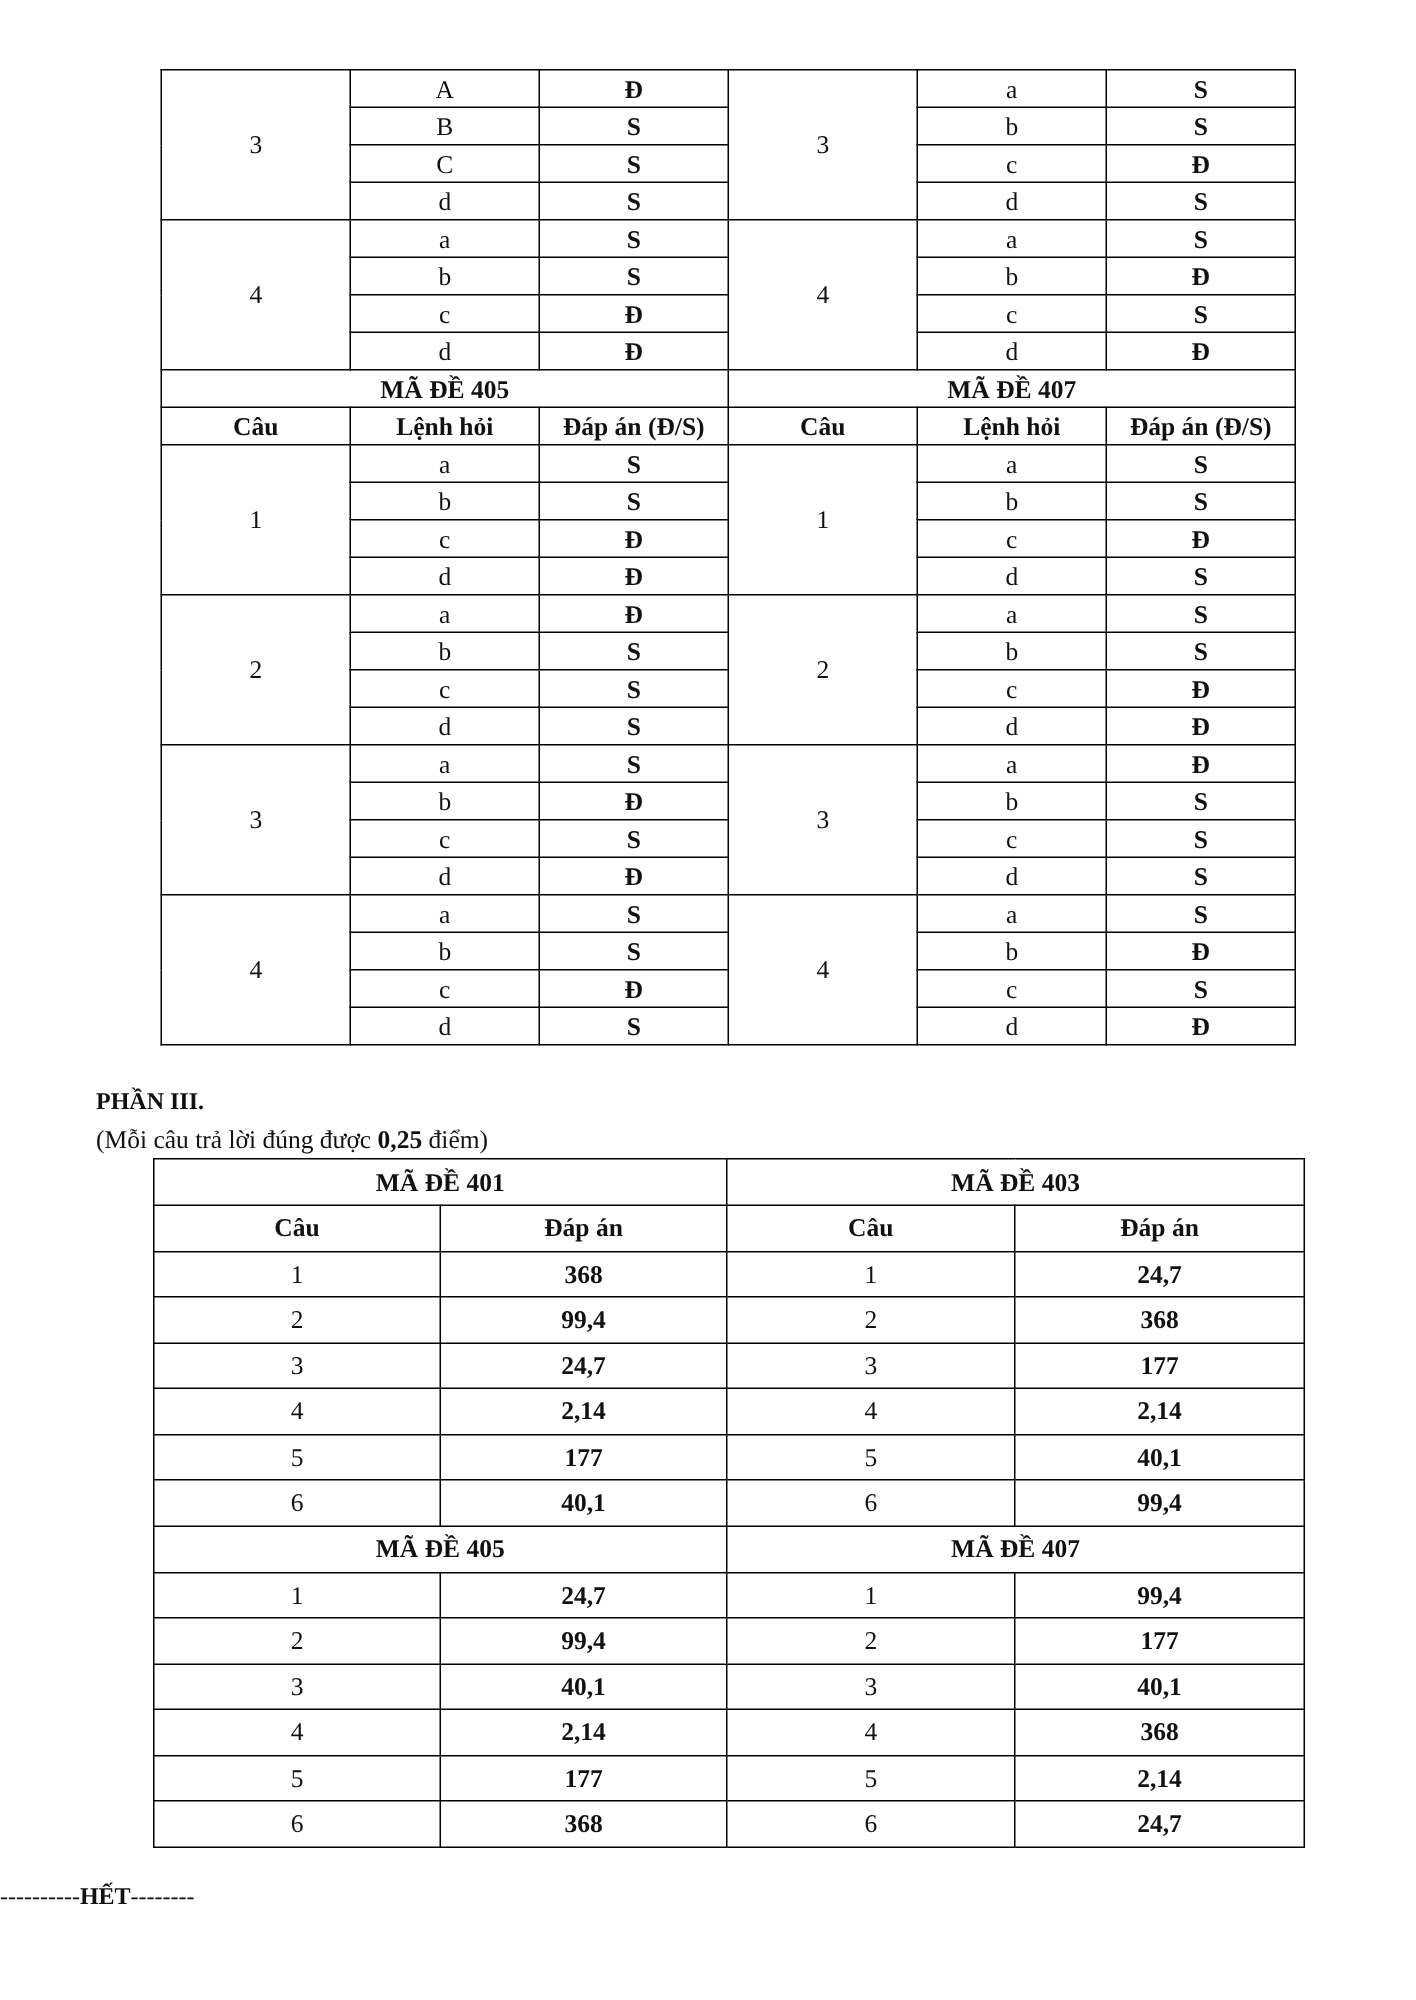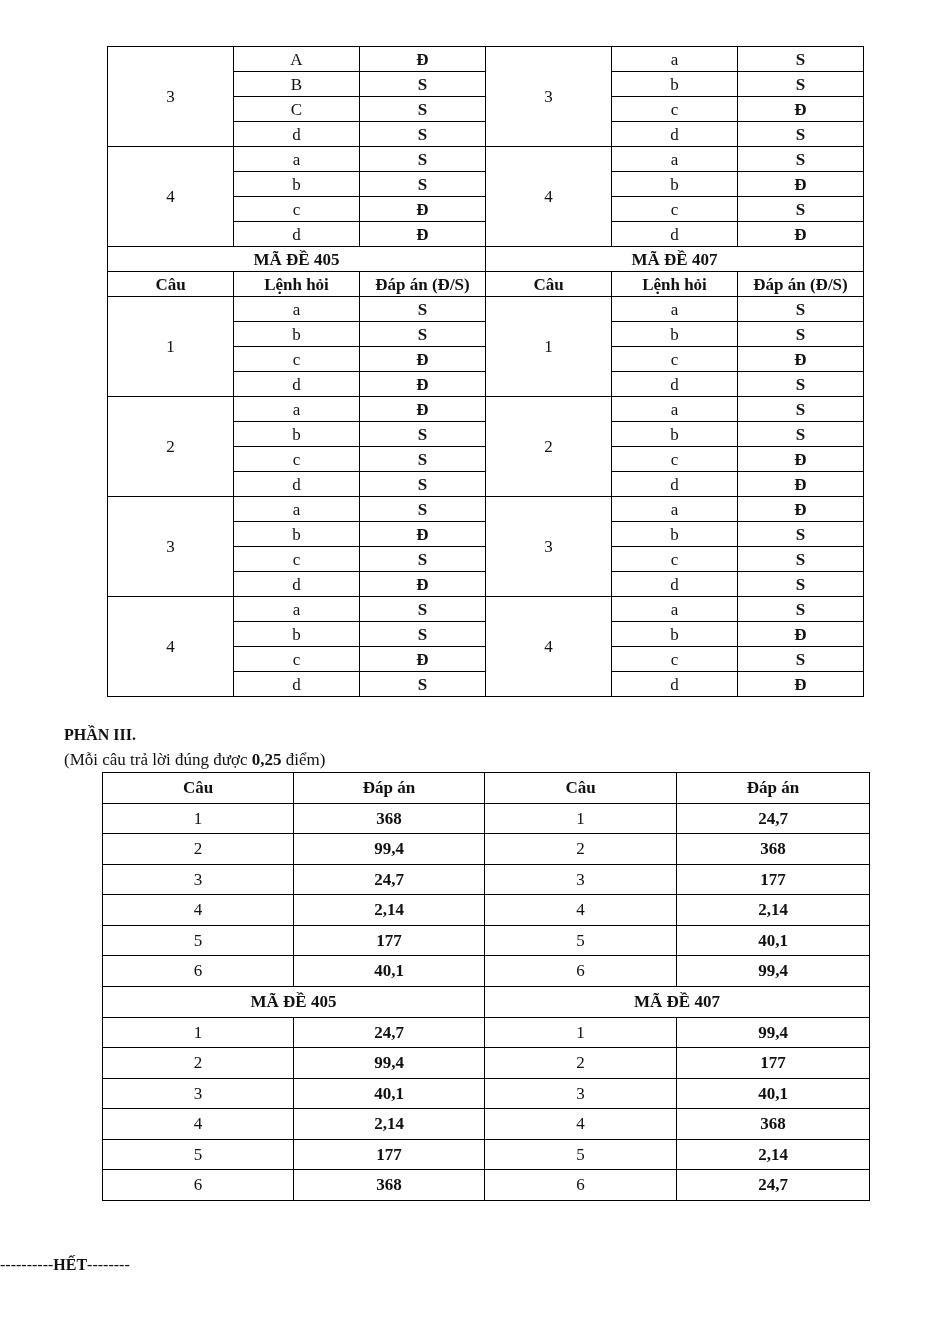--- a/index.html
+++ b/index.html
@@ -221,20 +221,24 @@
 
 <table id="t3">
   <colgroup>
     <col style="width:191px">
       <col style="width:191px">
       <col style="width:192px">
       <col style="width:193px">
   </colgroup>
   <tbody id="t3-body">
       <tr>
+        <td colspan="2" class="b mh">MÃ ĐỀ 401</td>
+        <td colspan="2" class="b mh">MÃ ĐỀ 403</td>
+      </tr>
+      <tr>
         <td class="b">Câu</td>
         <td class="b">Đáp án</td>
         <td class="b">Câu</td>
         <td class="b">Đáp án</td>
       </tr>
       <tr>
         <td>1</td>
         <td class="b">368</td>
         <td>1</td>
         <td class="b">24,7</td>

